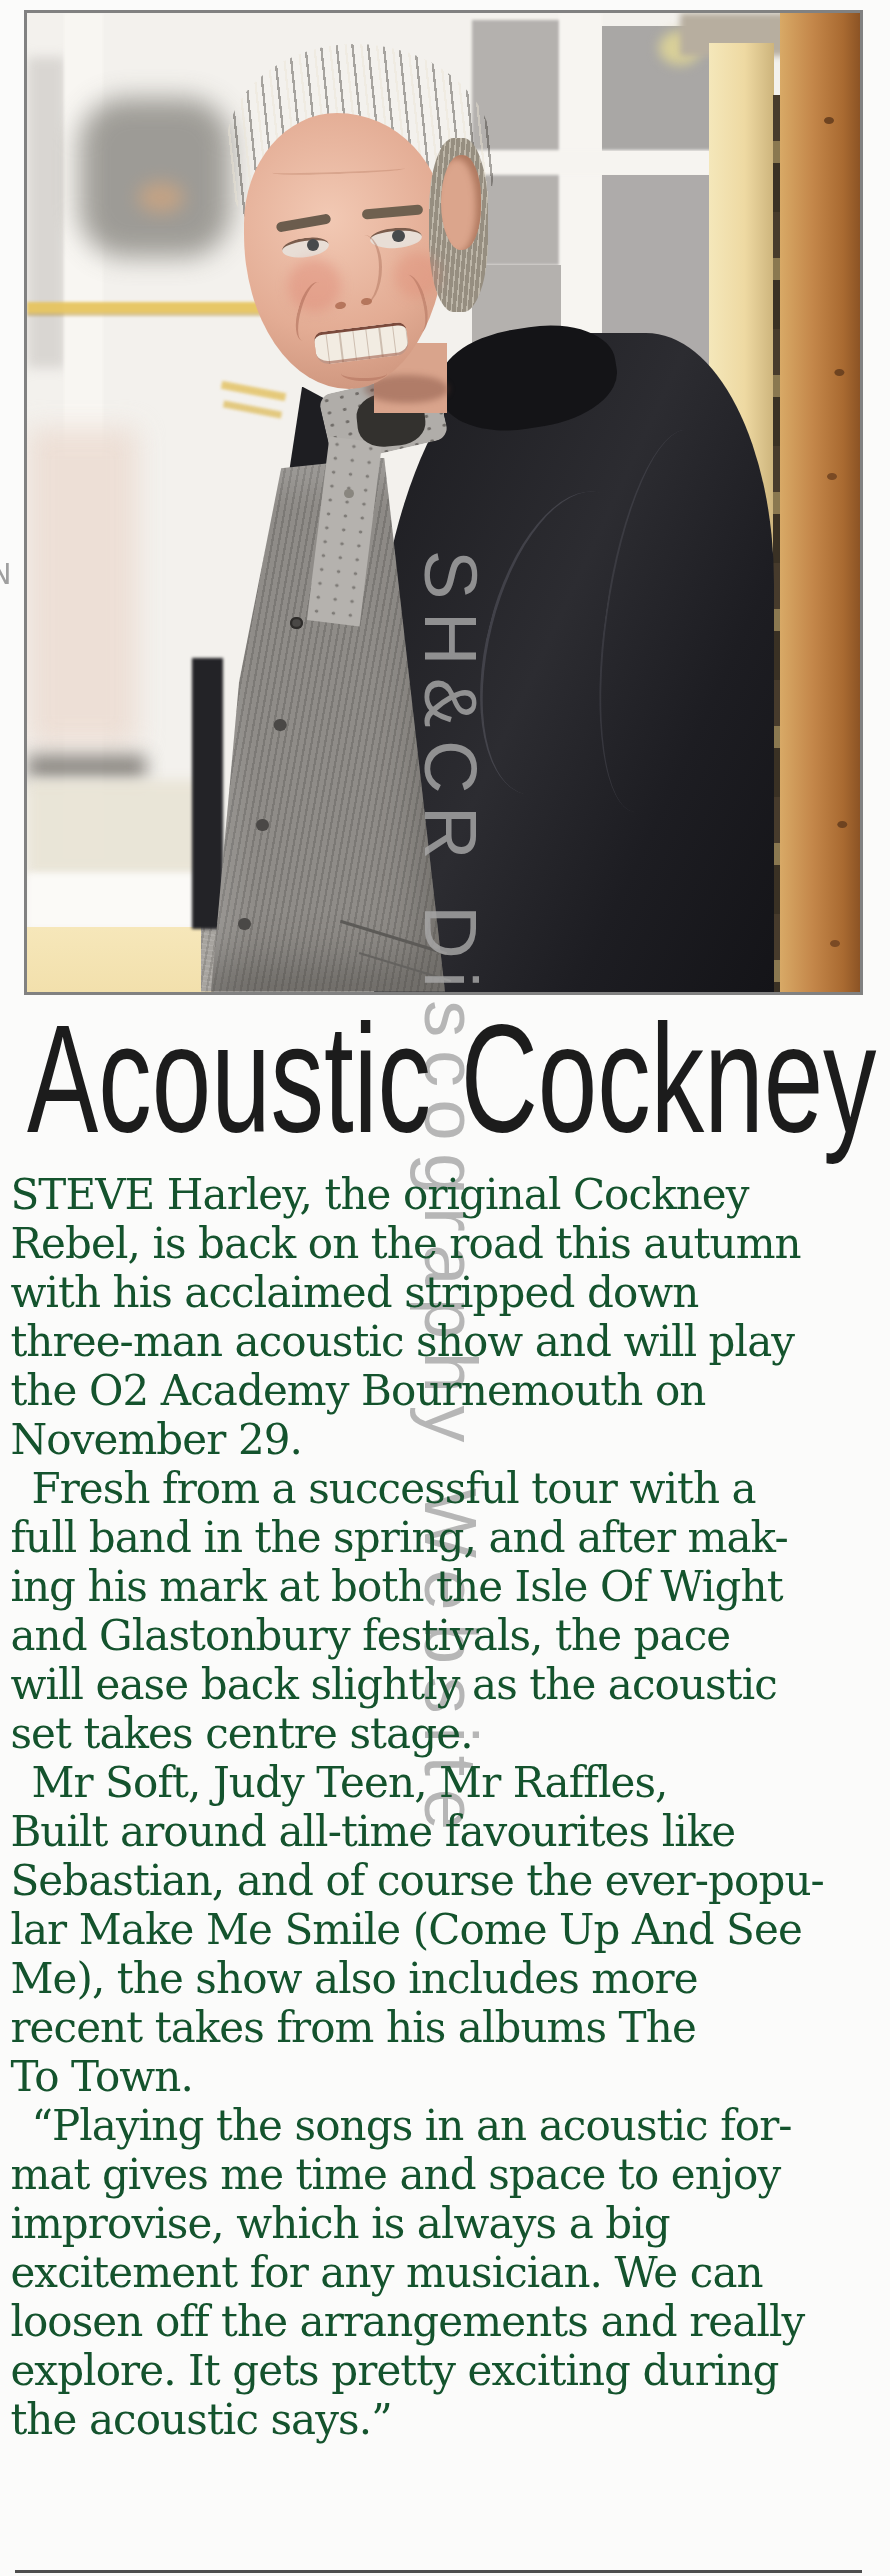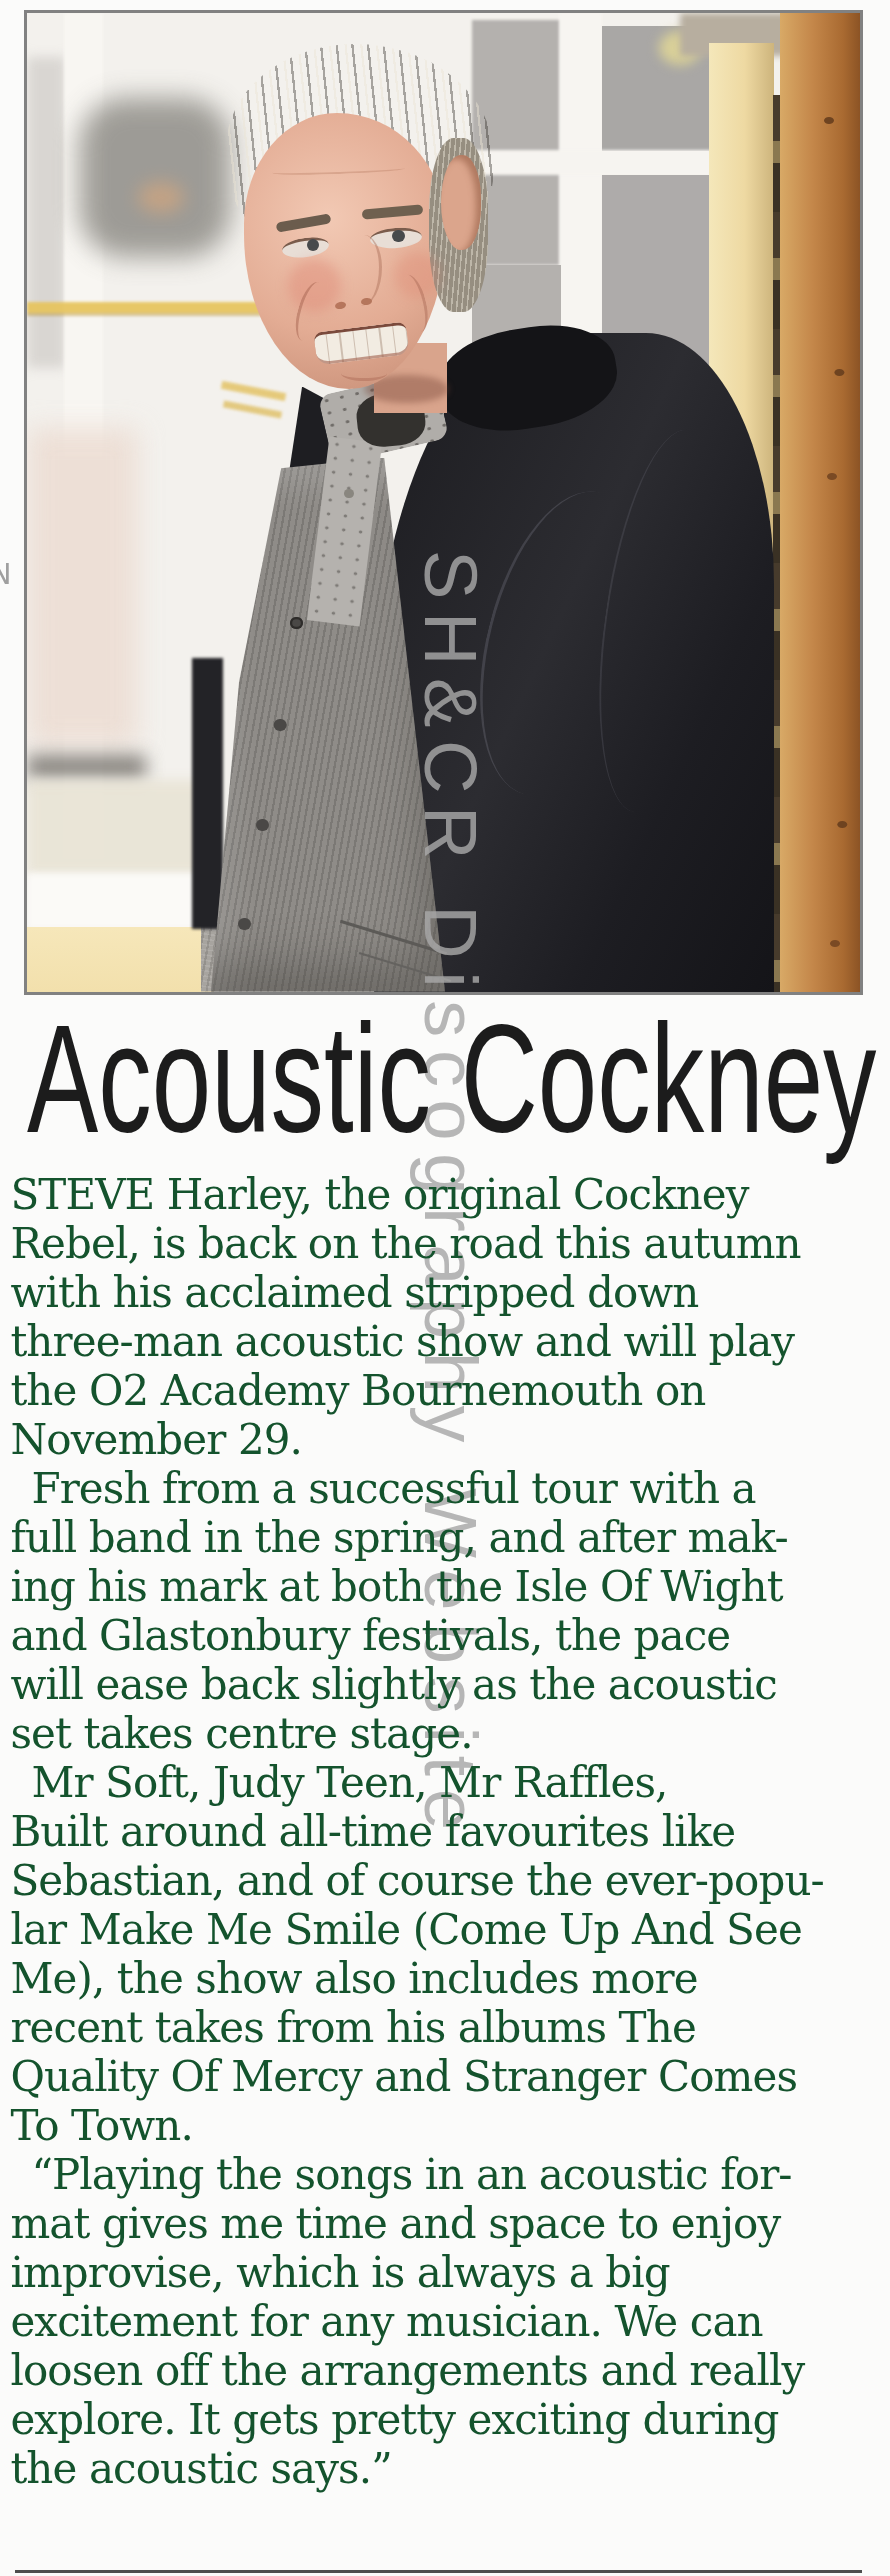--- a/index.html
+++ b/index.html
@@ -146,21 +146,20 @@
         <div class="line">will ease back slightly as the acoustic</div>
         <div class="line">set takes centre stage.</div>
       </div>
       <div class="para indent">
         <div class="line">Mr Soft, Judy Teen, Mr Raffles,</div>
         <div class="line">Built around all-time favourites like</div>
         <div class="line">Sebastian, and of course the ever-popu-</div>
         <div class="line">lar Make Me Smile (Come Up And See</div>
         <div class="line">Me), the show also includes more</div>
         <div class="line">recent takes from his albums The</div>
-        <div class="line">Quality Of Mercy and Stranger Comes</div>
         <div class="line">To Town.</div>
       </div>
       <div class="para indent">
         <div class="line">“Playing the songs in an acoustic for-</div>
         <div class="line">mat gives me time and space to enjoy</div>
         <div class="line">improvise, which is always a big</div>
         <div class="line">excitement for any musician. We can</div>
         <div class="line">loosen off the arrangements and really</div>
         <div class="line">explore. It gets pretty exciting during</div>
         <div class="line">the acoustic says.”</div>

